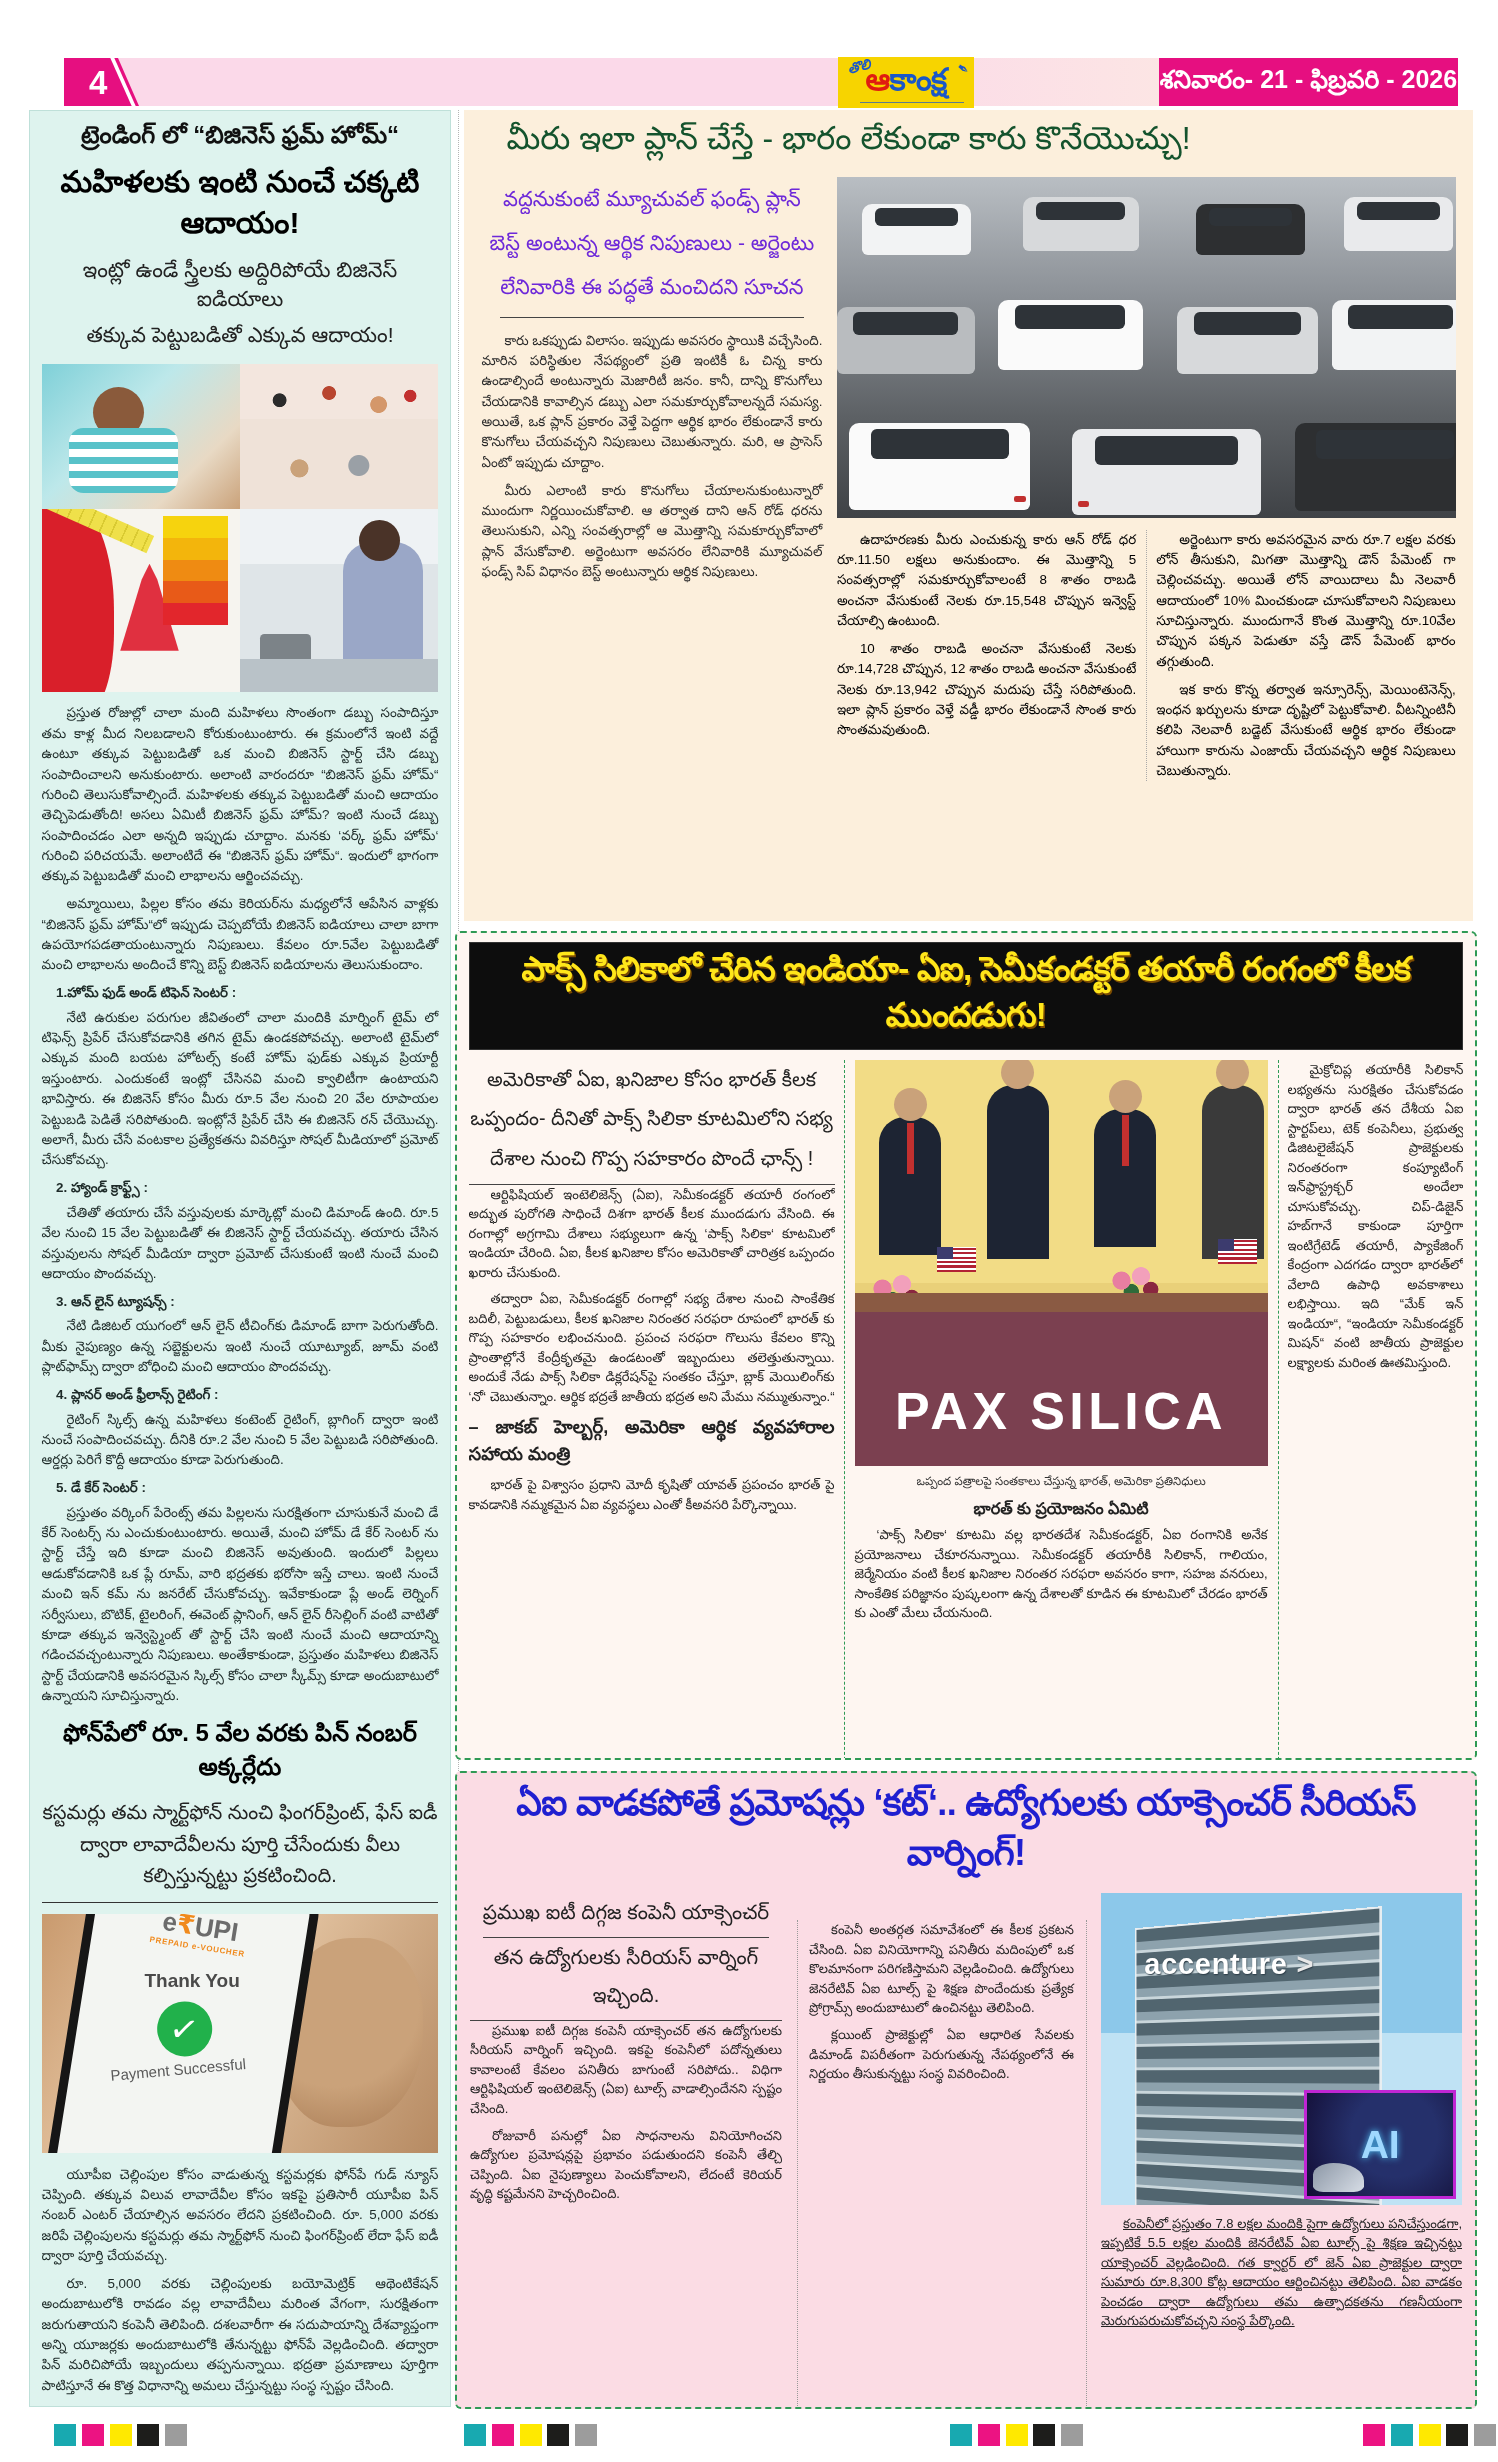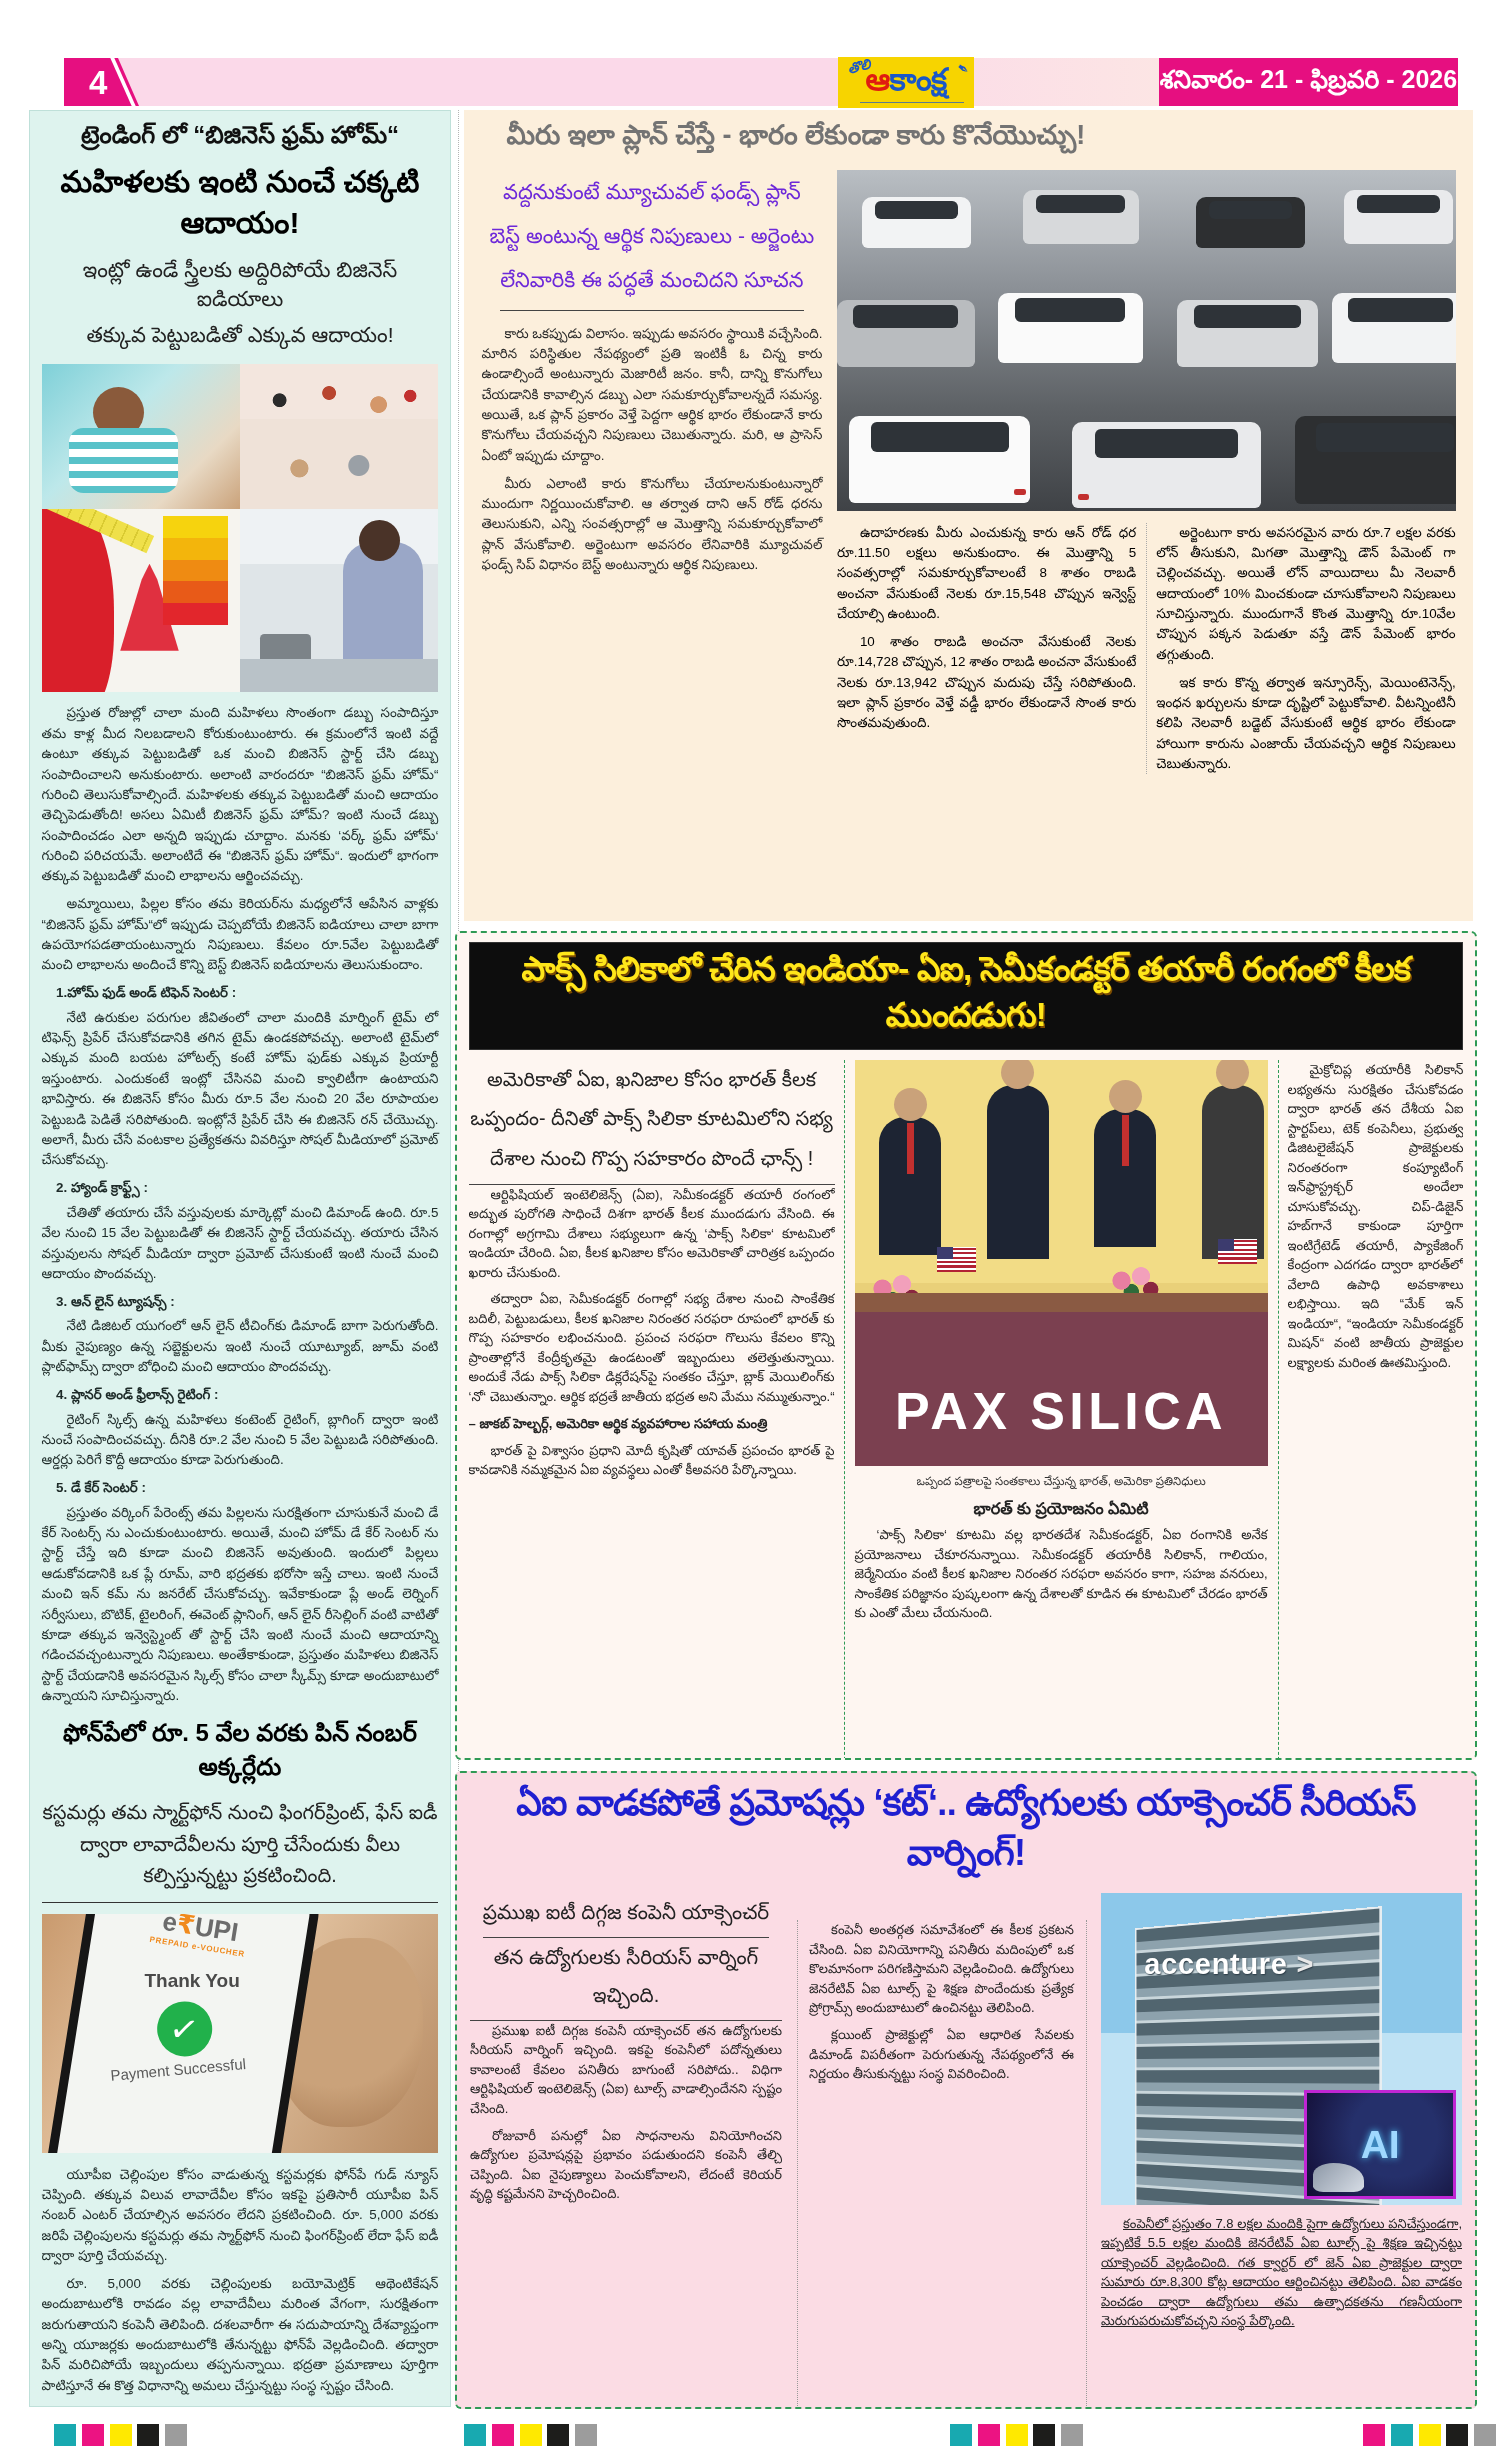--- a/index.html
+++ b/index.html
@@ -83,21 +83,21 @@
   .thank { font-size:19px; font-weight:700; color:#4a4a4a; transform:rotate(-9deg); margin-top:19px; }
   .check-circle { width:55px; height:55px; background:#21b14b; border-radius:50%;
            margin:10px auto 5.8px auto; color:#fff; font-size:35px; line-height:55px; font-weight:bold; }
   .pay-success { font-size:15px; color:#5a5a5a; transform:rotate(-14deg); }
   .thumb { position:absolute; right:4%; top:10%; width:145px; height:189px; border-radius:50% 40% 50% 40%;
            background:radial-gradient(circle at 40% 35%,#caa27a 0 55%,#a87b54 100%); }
 
   
   .art-car { position:absolute; left:464px; top:110px; width:1009px; height:811px;
              background:#fcefdc; padding:10px 17.4px; overflow:hidden; }
-  .car-head { font-size:27px; font-weight:700; color:#737373; padding-left:25px; }
+  .car-head { font-size:32px; font-weight:400; color:#14532d; padding-left:25px; }
   .car-main { display:flex; margin-top:13px; gap:14.5px; }
   .car-leftcol { width:341px; flex:none; }
   .car-sub { font-size:21px; color:#6d28d9; text-align:center; line-height:2.1; }
   .car-sub .u { display:inline-block; border-bottom:1.5px solid #444; padding-bottom:7.3px; }
   .car-body { font-size:13.4px; line-height:1.52; color:#2a2a2a; text-align:justify; margin-top:13px; }
   .car-body p { margin-bottom:7.3px; text-indent:23px; }
   .car-rightcol { flex:1; display:flex; flex-direction:column; }
   .car-photo { width:100%; height:341px; position:relative; overflow:hidden;
              background:linear-gradient(180deg,#b9bec3 0%,#8b9096 35%,#5d6165 70%,#3f4246 100%); }
   .car { position:absolute; border-radius:10px 10px 5.8px 5.8px; }
@@ -115,21 +115,21 @@
              padding:8.7px 11.6px; overflow:hidden; }
   .pax-banner { background:#0d0d0d; padding:7.3px 5.8px; border:1.5px solid #333; }
   .pax-banner div { color:#ffe61a; font-size:33px; font-weight:800; text-align:center;
              text-shadow:1.5px 1.5px 0 #7a4a00; letter-spacing:-0.7px; }
   .pax-main { display:flex; gap:9px; margin-top:10px; height:725px; }
   .pax-col { font-size:13px; line-height:1.5; color:#222; text-align:justify; overflow:hidden; }
   .pax-left { width:366px; flex:none; }
   .pax-sub { font-size:19.6px; color:#222; text-align:center; line-height:2.0; }
   .pax-sub .u { display:inline-block; border-bottom:1.5px solid #444; padding-bottom:5.8px; }
   .pax-col p { margin-bottom:7.3px; text-indent:22px; }
-  .pax-quote { font-size:13px; font-weight:700; text-indent:0 !important; }
+  .pax-quote { font-size:18px; font-weight:700; text-indent:0 !important; }
   .pax-center { width:435px; flex:none; border-left:1.5px dashed #2f9a55; border-right:1.5px dashed #2f9a55; padding:0 10px; }
   .pax-photo { width:100%; height:406px; position:relative; overflow:hidden; background:linear-gradient(180deg,#f2dc86 0 55%,#e9d079 55% 100%); }
   .fig { position:absolute; width:62px; height:138px; background:#1d2433; border-radius:26px 26px 0 0; }
   .fig .fhead { position:absolute; left:14.5px; top:-29px; width:33px; height:33px; border-radius:50%; background:#caa27a; }
   .fig .tie { position:absolute; left:27.6px; top:5.8px; width:7.3px; height:51px; background:#c2302f; }
   .pax-table { position:absolute; left:0; bottom:0; width:100%; height:38%; background:#7b4050; }
   .pax-table-top { position:absolute; left:0; bottom:38%; width:100%; height:19px; background:#8a5a43; }
   .pax-word { position:absolute; left:0; bottom:4%; width:100%; text-align:center;
               color:#fff; font-size:52px; font-weight:800; letter-spacing:4.4px; }
   .usflag { position:absolute; width:39px; height:25px;

